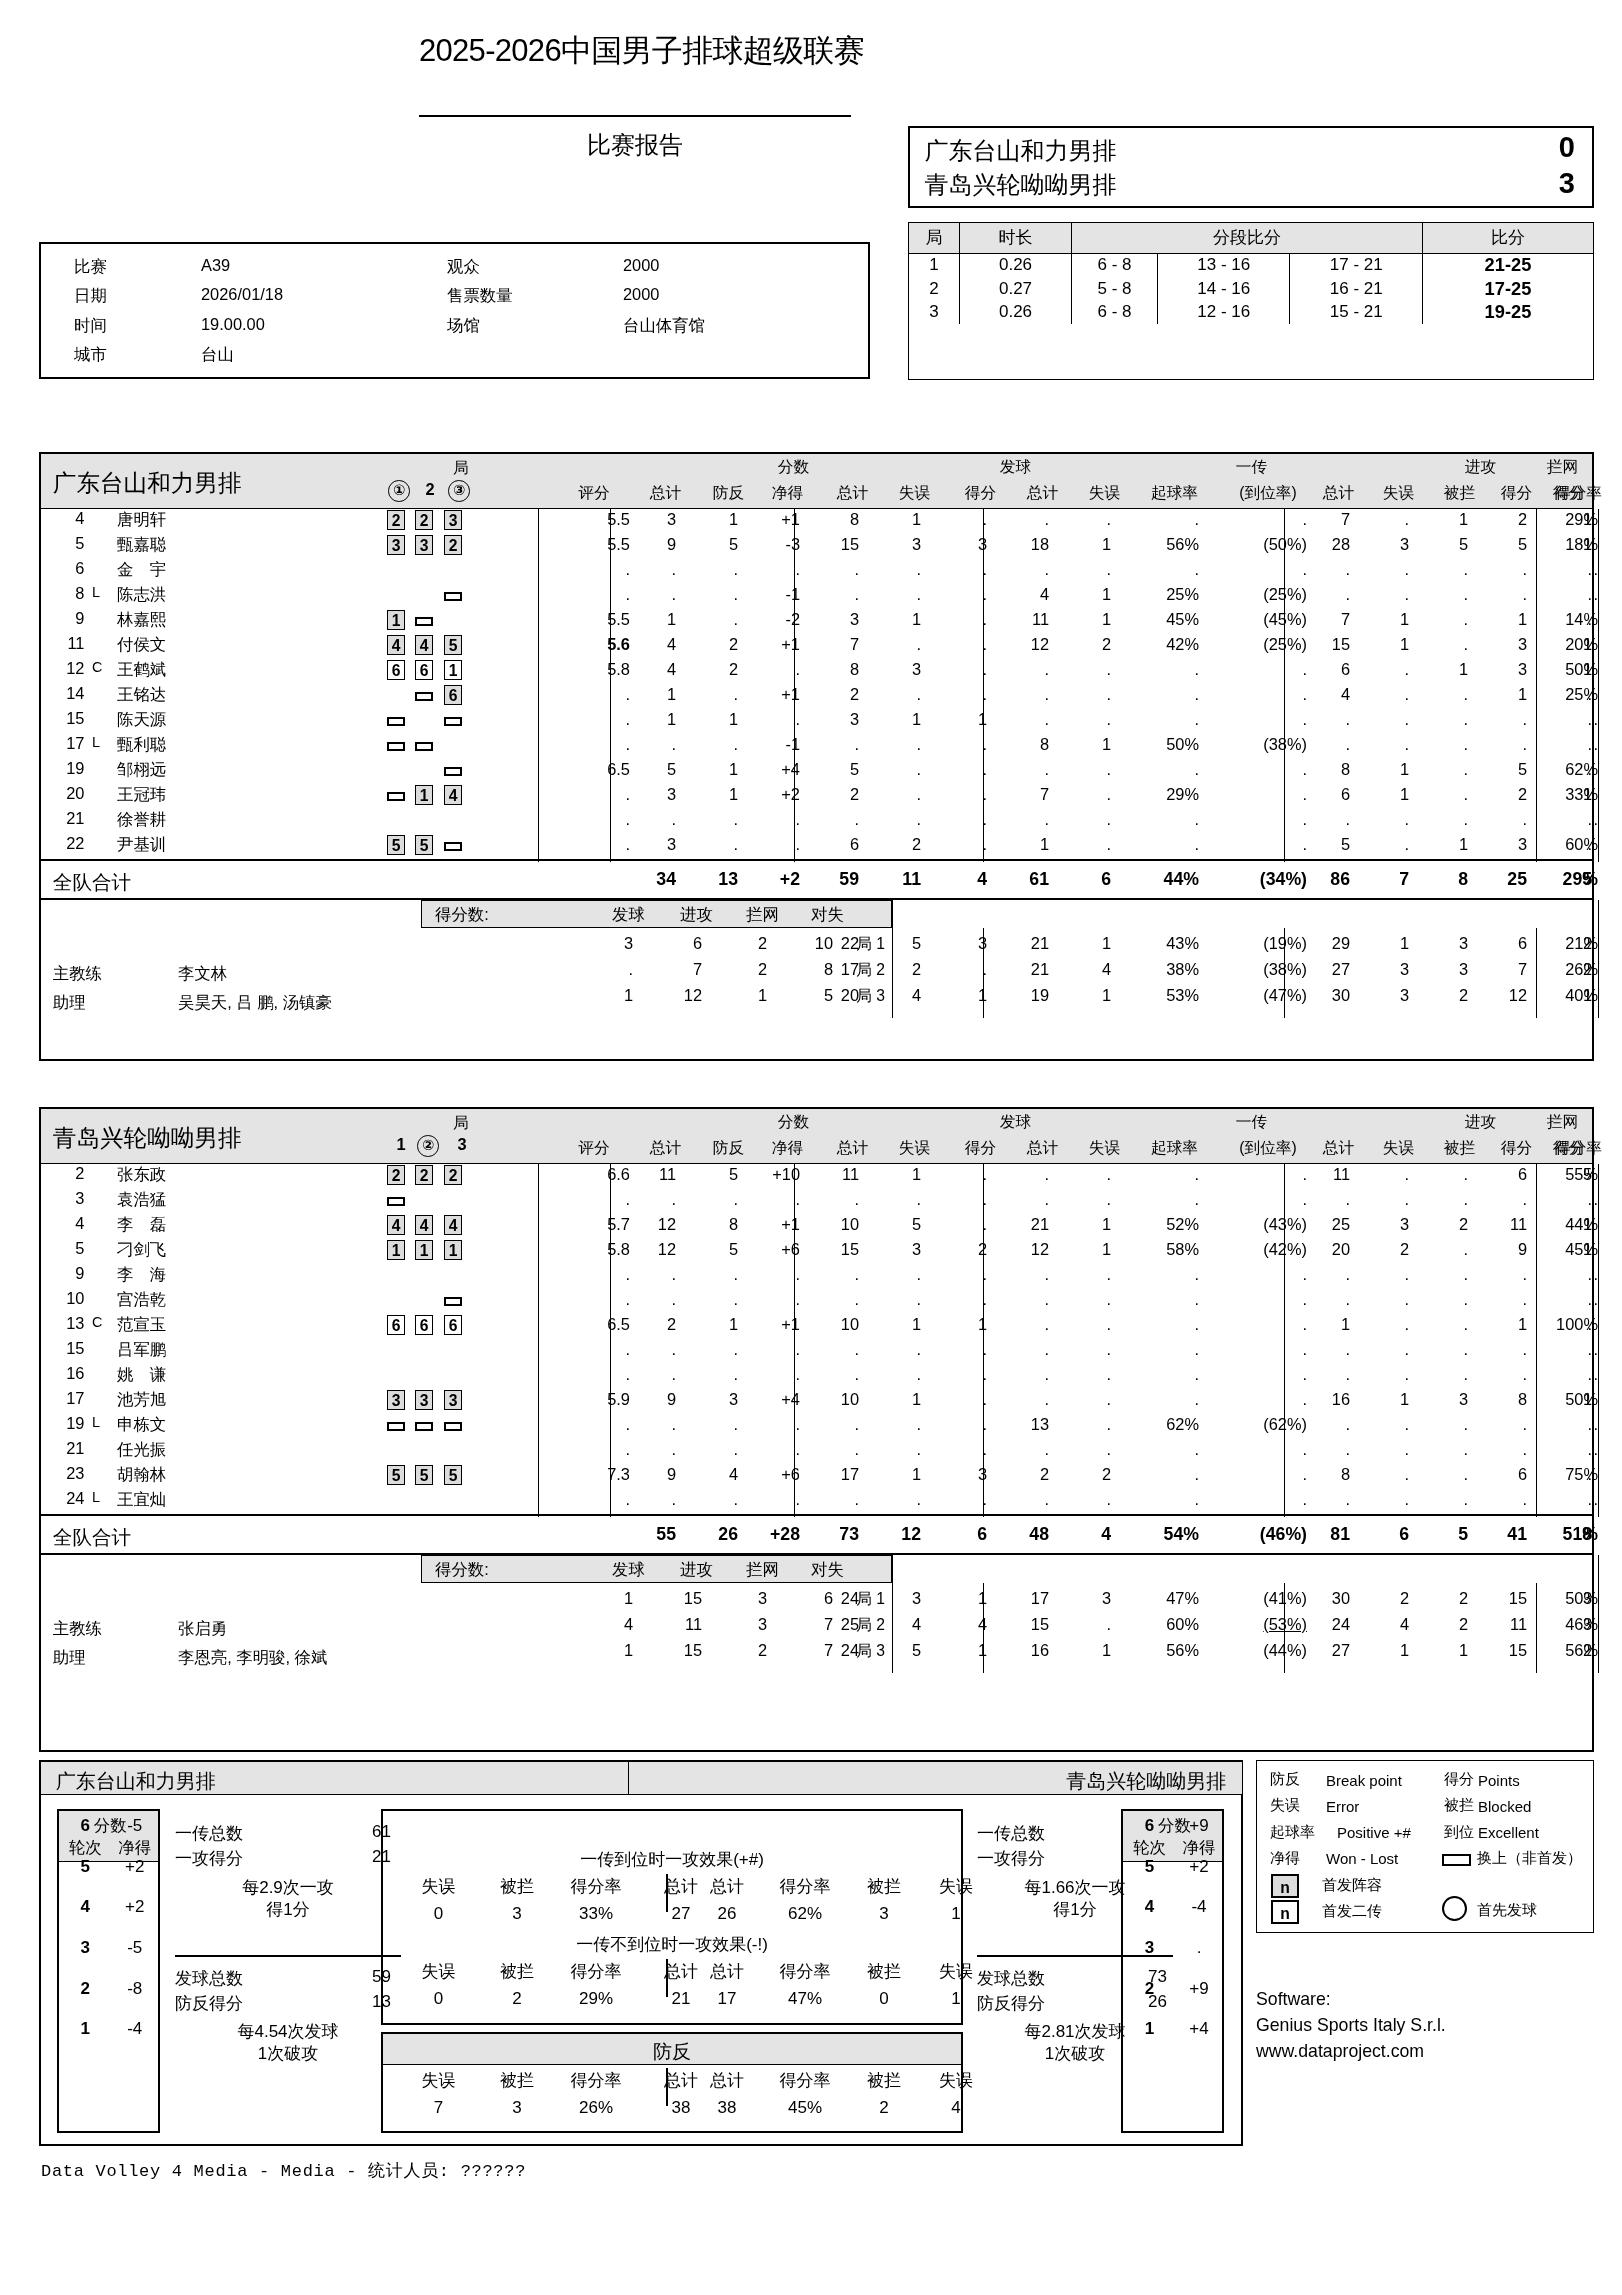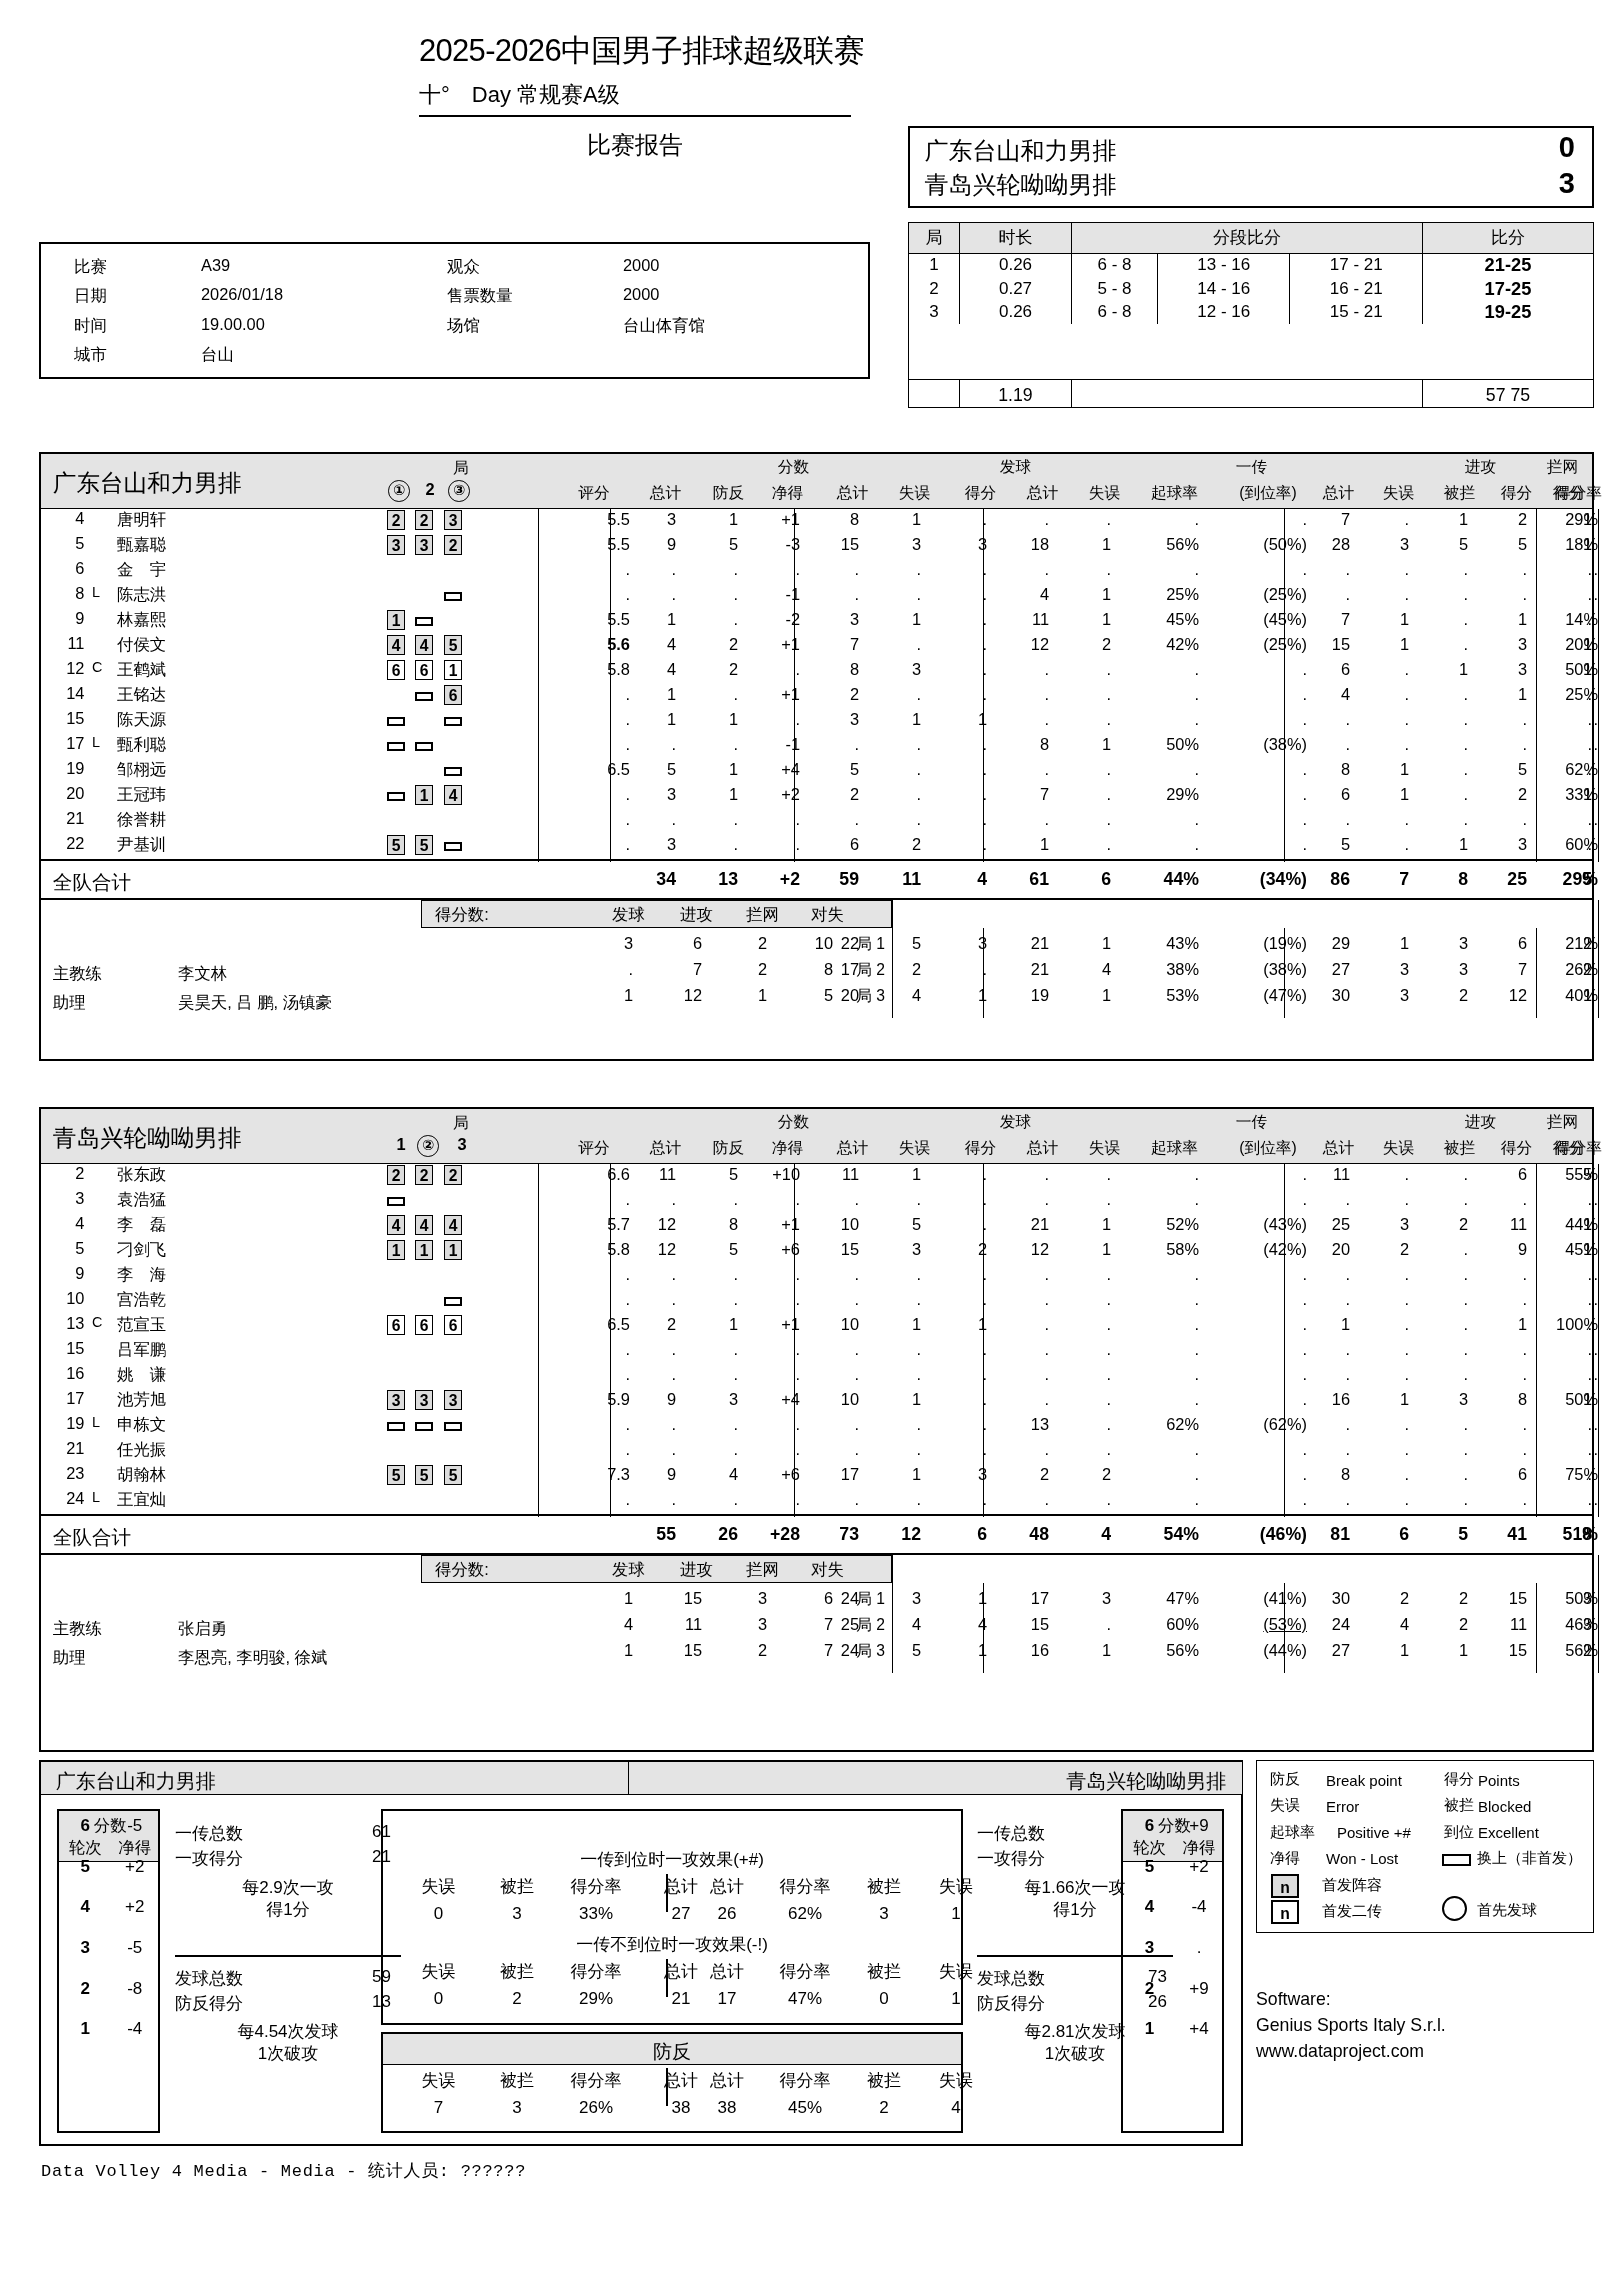--- a/index.html
+++ b/index.html
@@ -95,21 +95,20 @@
   .footer{position:absolute;left:41px;top:2159px;font-size:17px;font-family:"Liberation Mono","DejaVu Sans Mono",monospace;letter-spacing:0.7px;}
 </style>
 </head>
 <body>
 
 <div class="page">
 
   <div class="hdr">
     <div class="title-block">
       <div class="title1">2025-2026中国男子排球超级联赛</div>
-      <div class="title2">十°　Day 常规赛A级</div>
     </div>
     <div class="report-wrap">
       <div class="report-rule"></div>
       <div class="report-txt">比赛报告</div>
     </div>
   </div>
 
   <div class="scorebox">
     <div class="tm a">广东台山和力男排</div>
     <div class="tm b">青岛兴轮呦呦男排</div>
@@ -145,26 +144,20 @@
       <td>3</td>
       <td>0.26</td>
       <td>6 - 8</td>
       <td>12 - 16</td>
       <td>15 - 21</td>
       <td class="big">19-25</td>
     </tr>
     <tr>
           <td style="height:54px" colspan="6"></td>
         </tr>
-    <tr class="tot">
-      <td></td>
-      <td>1.19</td>
-      <td colspan="3"></td>
-      <td>57  75</td>
-    </tr>
   </tbody>
     </table>
 
   <div class="info">
     <div class="lbl" style="left:33px;top:11.8px">比赛</div>
     <div class="val" style="left:160px;top:11.8px">A39</div>
     <div class="lbl" style="left:33px;top:41px">日期</div>
     <div class="val" style="left:160px;top:41px">2026/01/18</div>
     <div class="lbl" style="left:33px;top:71px">时间</div>
     <div class="val" style="left:160px;top:71px">19.00.00</div>

